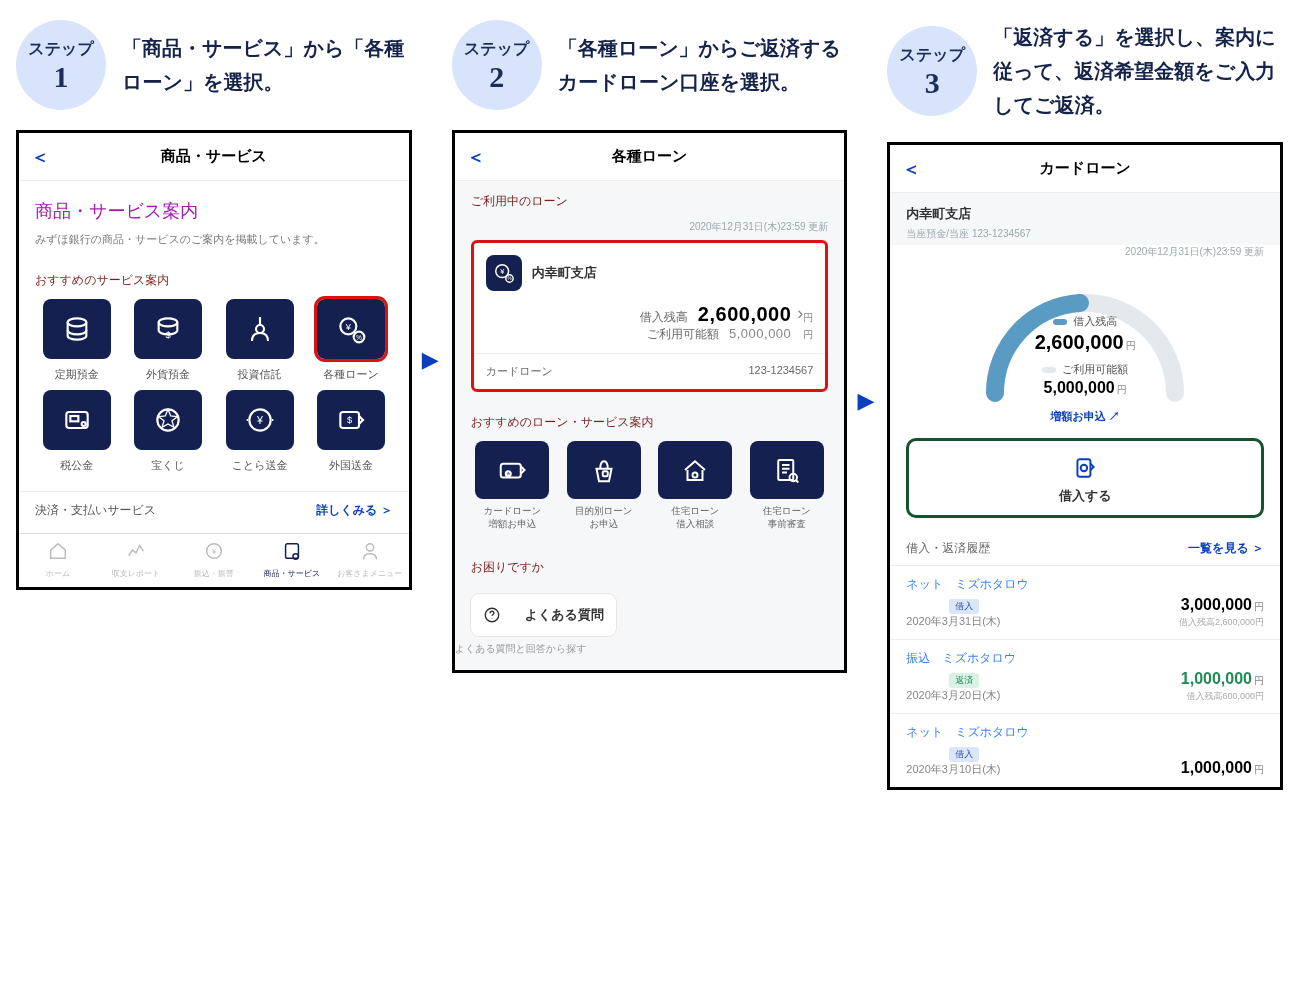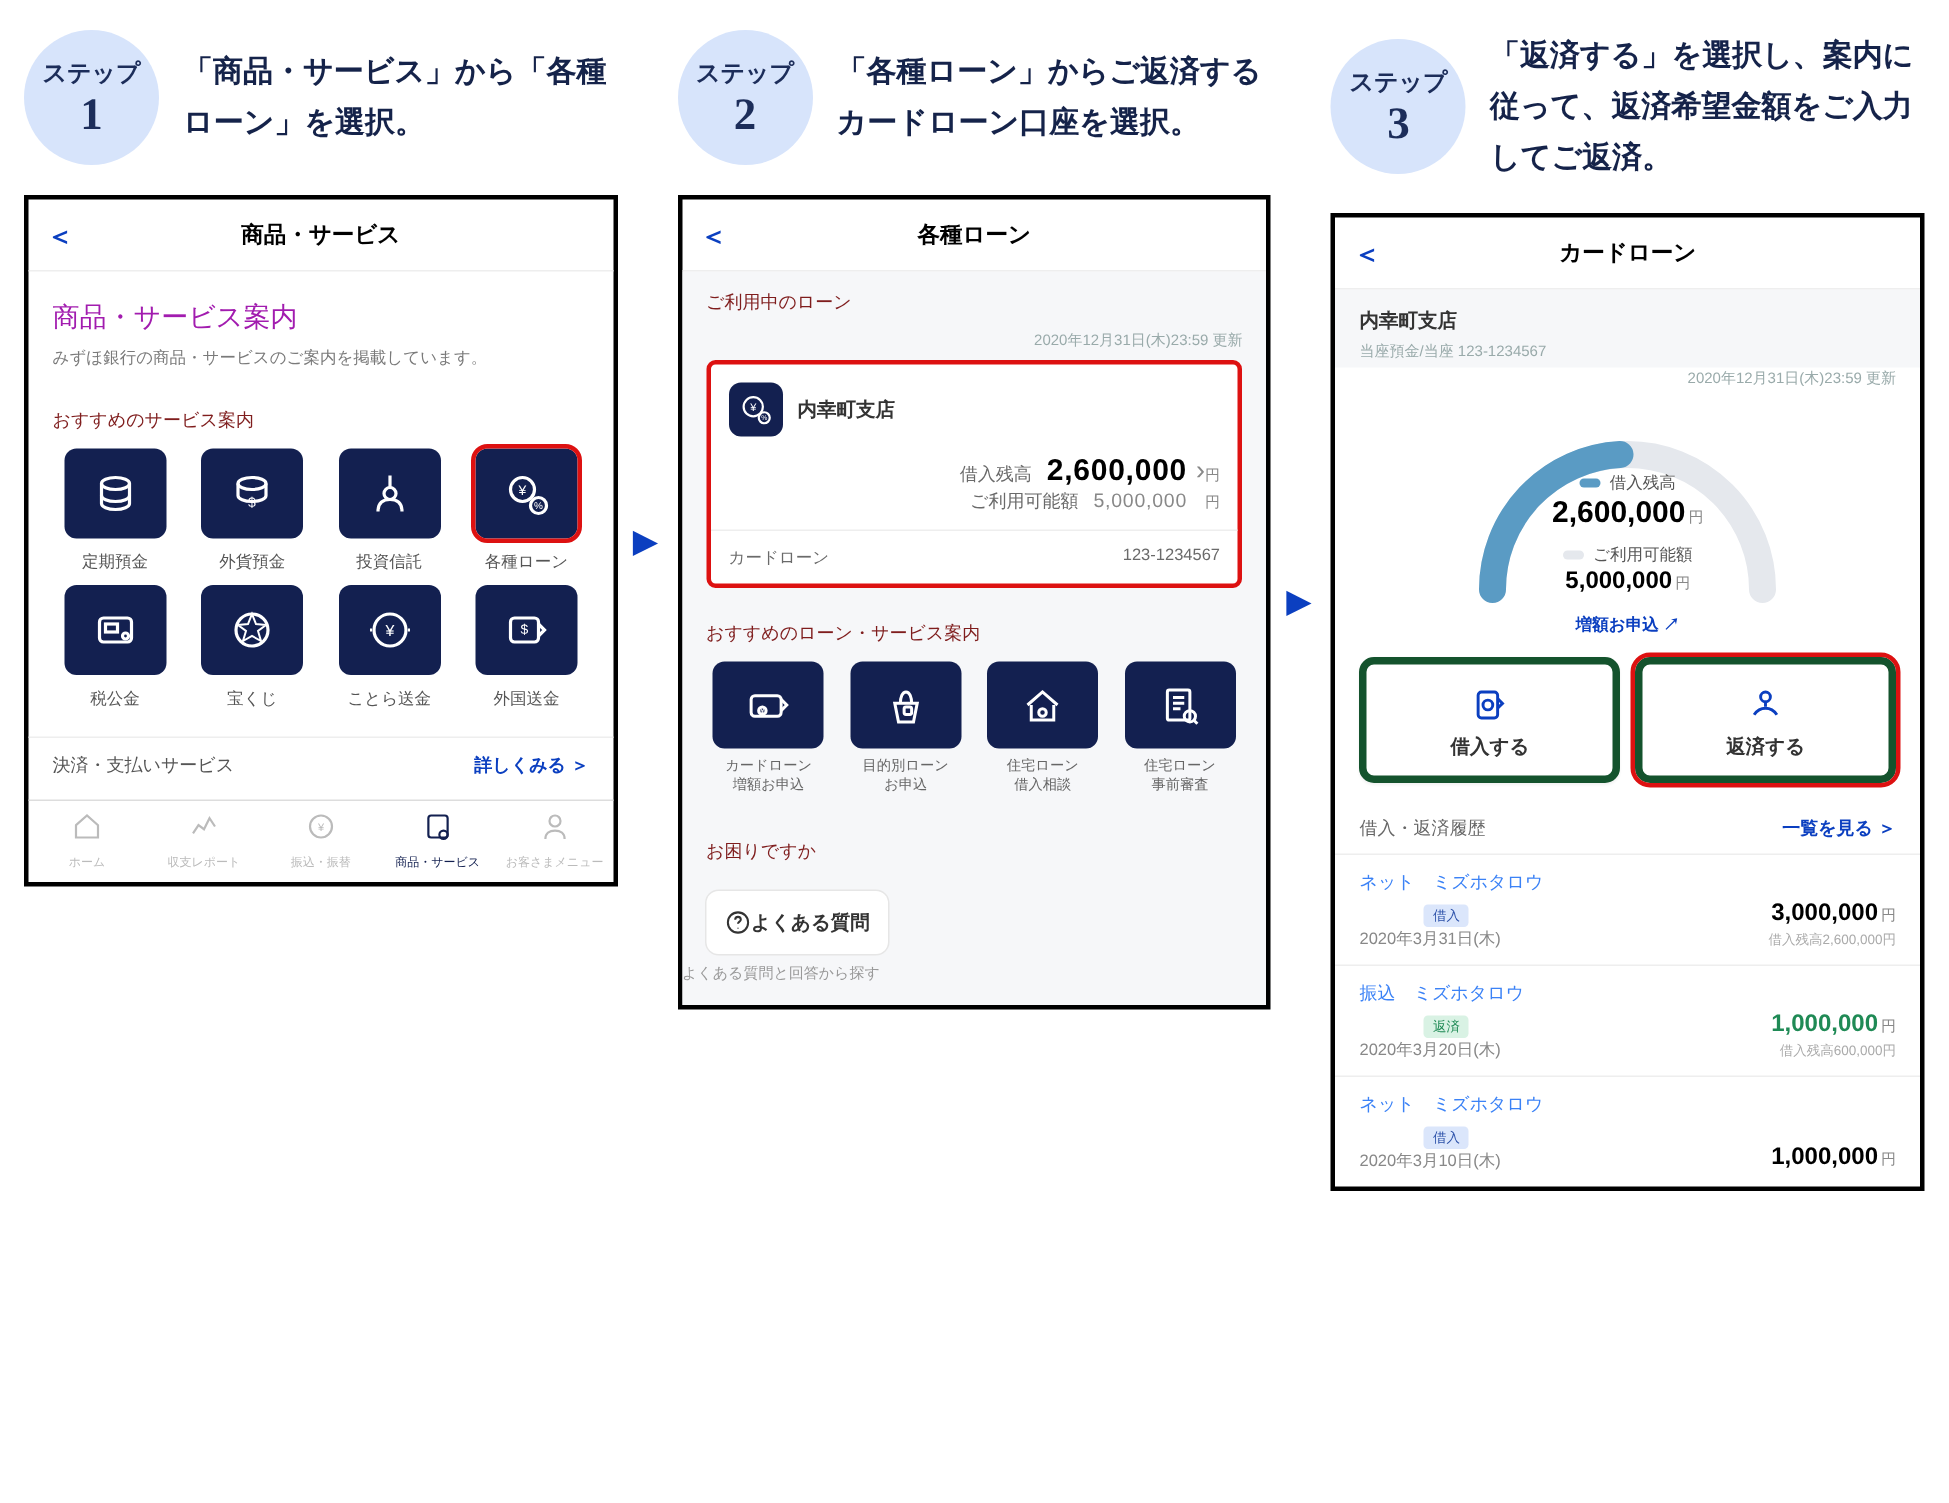--- a/index.html
+++ b/index.html
@@ -65,41 +65,41 @@
   .loan-card .chev { position: absolute; right: 22px; color: #888; font-size: 18px; }
   .loan-card .bot { display:flex; justify-content:space-between; padding: 10px 12px; border-top:1px solid #eee; font-size: 11px; color:#6a6a6a; }
 
   
   .tiles4 { display: grid; grid-template-columns: repeat(4, 1fr); gap: 8px; padding: 0 16px 16px; }
   .tiles4 .t { display:flex; flex-direction:column; align-items:center; gap:6px; }
   .tiles4 .t .box { width: 74px; height: 58px; background:#132050; border-radius: 8px; display:flex; align-items:center; justify-content:center;}
   .tiles4 .t .box svg { width:30px; height:30px; stroke:#fff; fill:none; stroke-width:1.6;}
   .tiles4 .t .cap { font-size: 9.5px; text-align:center; line-height:1.35; color:#666; }
 
-  .faq-btn { margin: 8px 16px 6px; border: none; background: #fff; border-radius: 8px; box-shadow: 0 0 0 1px #e6e6e6; padding: 12px; display:flex; justify-content:center; align-items:center; gap:0; font-size:13px; color:#333; font-weight:600; }
+  .faq-btn { margin: 8px 16px 6px; border: none; background: #fff; border-radius: 8px; box-shadow: 0 0 0 1px #e6e6e6; padding: 12px; display:flex; justify-content:center; align-items:center; gap:24px; font-size:13px; color:#333; font-weight:600; }
   .faq-sub { text-align:left; font-size: 10px; color:#999; padding-bottom: 14px; }
   .sec-grey { background:#f6f7f9; }
 
   
   .acct-block { padding: 12px 16px 4px; }
   .acct-block .name { font-size: 13px; color:#333; font-weight:600; }
   .acct-block .sub { font-size: 10px; color:#9aa; margin-top:4px; }
   .gauge-wrap { padding: 8px 16px 4px; display:flex; flex-direction:column; align-items:center; }
   .gauge { width: 230px; height: 130px; position: relative; }
   .gauge svg { width:100%; height:100%; }
   .gauge .center { position:absolute; inset:0; display:flex; flex-direction:column; align-items:center; justify-content:flex-end; gap:2px; padding-bottom: 6px; }
   .glbl { font-size:11px; color:#555; display:flex; align-items:center; gap:6px;}
   .glbl .dot { width:14px; height:6px; border-radius:3px; }
   .gval { font-size: 20px; font-weight:700; }
   .gvals { font-size: 16px; font-weight:600; }
   .gunit { font-size: 10px; color:#888; margin-left:2px; }
   .incr { color:#0b3fc0; font-size:11px; font-weight:600; padding: 6px 0 10px; }
 
   .btn-row { display:flex; gap:10px; padding: 0 16px 14px; }
-  .big-btn { flex:1; border:5px solid #14532d; border-radius:10px; background:#fff; padding: 14px 0 10px; display:flex; flex-direction:column; align-items:center; gap:6px; font-size:13px; font-weight:600; color:#333; box-shadow: 0 1px 2px rgba(0,0,0,.06); }
+  .big-btn { flex:1; border:3px solid #14532d; border-radius:10px; background:#fff; padding: 14px 0 10px; display:flex; flex-direction:column; align-items:center; gap:6px; font-size:13px; font-weight:600; color:#333; box-shadow: 0 1px 2px rgba(0,0,0,.06); }
   .big-btn svg { width:26px; height:26px; stroke:#0b3fc0; fill:none; stroke-width:1.8; }
   .big-btn.hl { outline: 3px solid #d11; }
 
   .hist-head { display:flex; justify-content:space-between; padding: 8px 16px; font-size:12px; color:#666; }
   .hist-head a { color:#0b3fc0; text-decoration:none; font-weight:600; }
   .hist-item { padding: 10px 16px; border-top:1px solid #eee; }
   .hi-top { font-size: 12px; color:#3b82f6; }
   .hi-tag { display:inline-block; font-size:9px; padding:1px 6px; border-radius:3px; margin-top:4px;margin-left:43px; }
   .tag-borrow { background:#dbe6fb; color:#2a4fa8; }
   .tag-repay { background:#d9f2e4; color:#1f8a55; }
@@ -418,28 +418,20 @@
 
       <div class="btn-row">
         <button class="big-btn">
           <svg viewBox="0 0 24 24">
               <rect x="5" y="4" width="12" height="16" rx="2"></rect>
               <circle cx="11" cy="12" r="3"></circle>
               <path d="M17 8l3 3-3 3"></path>
             </svg>
           <span>借入する</span>
         </button>
-        <button class="big-btn hl">
-          <svg viewBox="0 0 24 24">
-              <circle cx="12" cy="7" r="3"></circle>
-              <path d="M12 10v3"></path>
-              <path d="M5 18c2-3 5-4 7-4s5 1 7 4"></path>
-            </svg>
-          <span>返済する</span>
-        </button>
       </div>
 
       <div class="hist-head">
         <span>借入・返済履歴</span>
         <a>一覧を見る ＞</a>
       </div>
       <div id="s3hist">
           <div class="hist-item">
     <div class="hi-top"><span>ネット</span>　<span>ミズホタロウ</span></div>
     <div class="hi-row">

